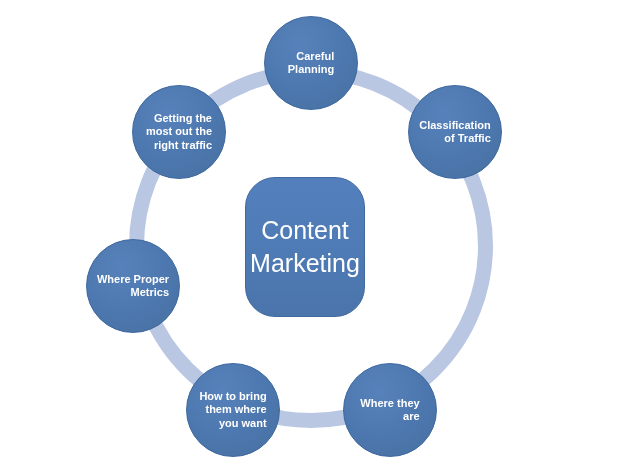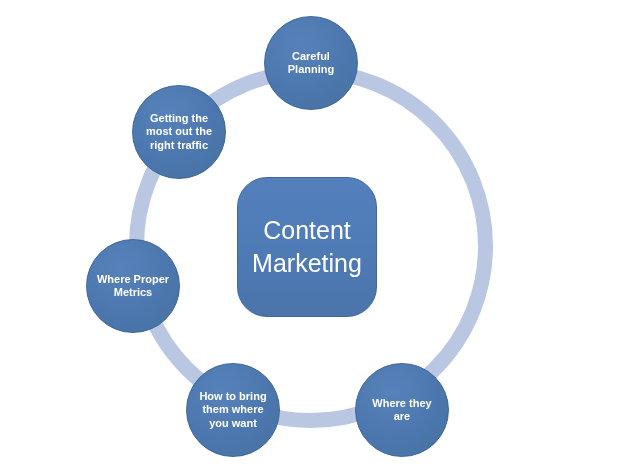--- a/index.html
+++ b/index.html
@@ -31,43 +31,43 @@
     position: absolute;
     width: 94px;
     height: 94px;
     box-sizing: border-box;
     border-radius: 50%;
     background: radial-gradient(circle at 38% 30%, #5681ba 0%, #4c77ae 55%, #48719f 100%);
     border: 1px solid #3e689e;
     display: flex;
     align-items: center;
     justify-content: center;
-    text-align: center;
+    text-align: right;
   }
   .node .label {
     color: #ffffff;
     font-size: 11px;
     line-height: 13.5px;
     font-weight: bold;
     white-space: pre-line;
   }
   
   .n0 { left: 264px; top: 16px;  }  
   .n1 { left: 408px; top: 85px;  }  
   .n2 { left: 442px; top: 239px; }  
-  .n3 { left: 355px; top: 363px; }  
+  .n3 { left: 343px; top: 363px; }  
   .n4 { left: 186px; top: 363px; }  
   .n5 { left: 86px;  top: 239px; }  
   .n6 { left: 132px; top: 85px;  }  
   
   .center-node {
     position: absolute;
-    left: 237px;
+    left: 245px;
     top: 177px;
-    width: 140px;
+    width: 120px;
     height: 140px;
     box-sizing: border-box;
     border-radius: 30px;
     background: linear-gradient(180deg, #537fbd 0%, #4e7ab4 60%, #4a74aa 100%);
     border: 1px solid #3f689f;
     display: flex;
     align-items: center;
     justify-content: center;
     text-align: center;
   }
@@ -84,20 +84,24 @@
 
 <div class="canvas">
 
   <div class="ring"></div>
 
   <div class="node n0">
     <span class="label">Careful
 Planning</span>
   </div>
 
+  <div class="node n1">
+    <span class="label">Classification
+of Traffic</span>
+  </div>
 
 
   <div class="node n3">
     <span class="label">Where they
 are</span>
   </div>
 
   <div class="node n4">
     <span class="label">How to bring
 them where

